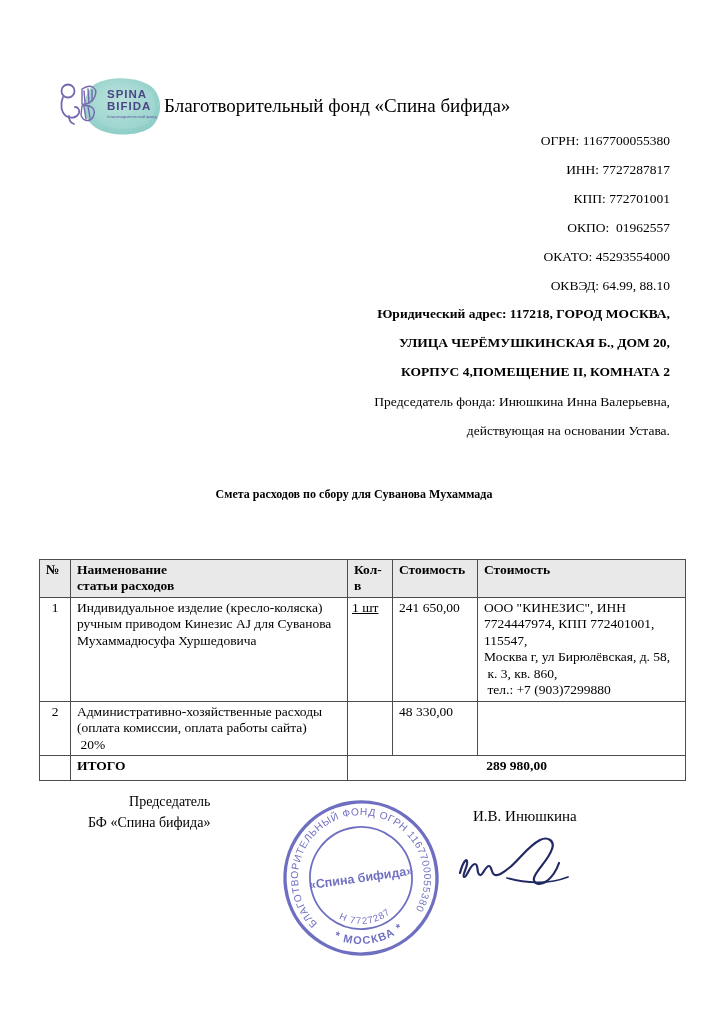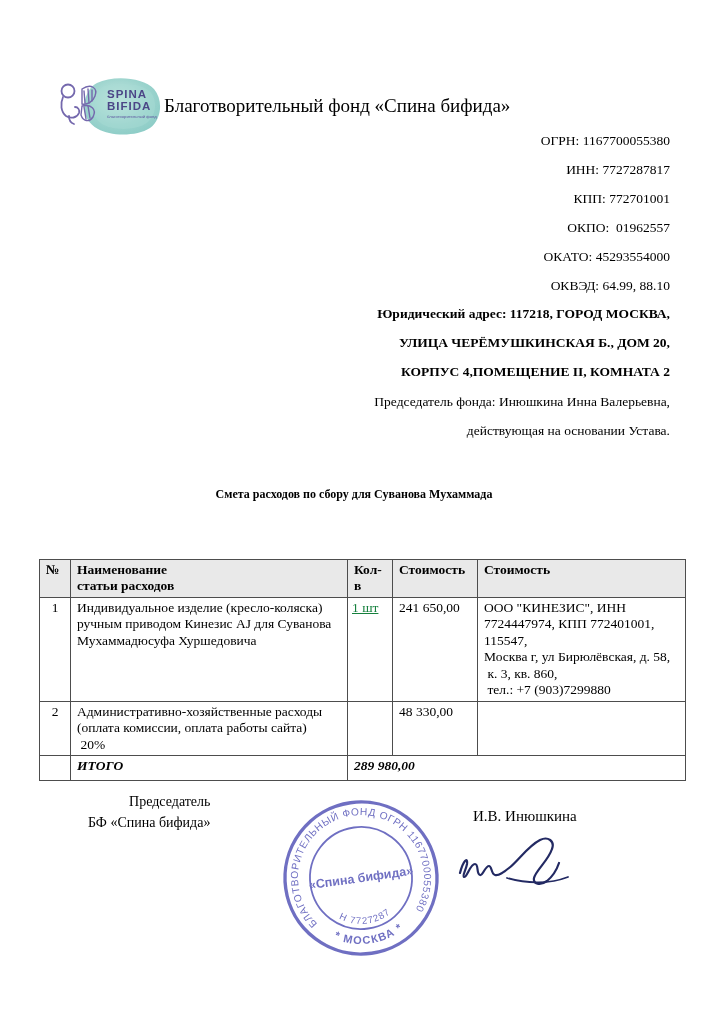--- a/index.html
+++ b/index.html
@@ -20,23 +20,23 @@
   
   .tbl-wrap{position:absolute;left:39px;top:559px;}
   table{border-collapse:collapse;table-layout:fixed;width:646px;font-size:13.5px;line-height:1.22;}
   th,td{border:1px solid #4d4d4d;padding:2px 6px;vertical-align:top;text-align:left;overflow:hidden;}
   th{background:#e9e9e9;font-weight:bold;white-space:pre-line;}
   td{white-space:pre-line;}
   .col-num{width:31px;} .col-name{width:277px;} .col-qty{width:45px;}
   .col-cost{width:85px;} .col-contr{width:208px;}
   .row-head{height:38px;} .row-1{height:100px;} .row-2{height:50px;} .row-total{height:25px;}
   td.num{text-align:center;}
-  td.qty{color:#15803d;padding-left:4px;text-decoration:underline;}
-  tr.total td{font-weight:bold;font-style:italic;}
-  tr.total td.value{text-align:left;}
+  td.qty{color:#000000;padding-left:4px;text-decoration:underline;}
+  tr.total td{font-weight:bold;}
+  tr.total td.value{text-align:center;}
   
   .sign-left{position:absolute;left:88px;top:791px;font-size:14px;line-height:21px;}
   .sign-left div:first-child{text-indent:18px;text-align:right;}
   .sign-name{position:absolute;left:473px;top:808px;font-size:15px;}
   .signature{position:absolute;left:452px;top:826px;width:140px;height:74px;}
   .stamp{position:absolute;left:281px;top:798px;width:160px;height:160px;}
   .stamp text{font-family:"Liberation Sans","DejaVu Sans",sans-serif;}
   .logo text{font-family:"Liberation Sans","DejaVu Sans",sans-serif;}
 </style>
 </head>

